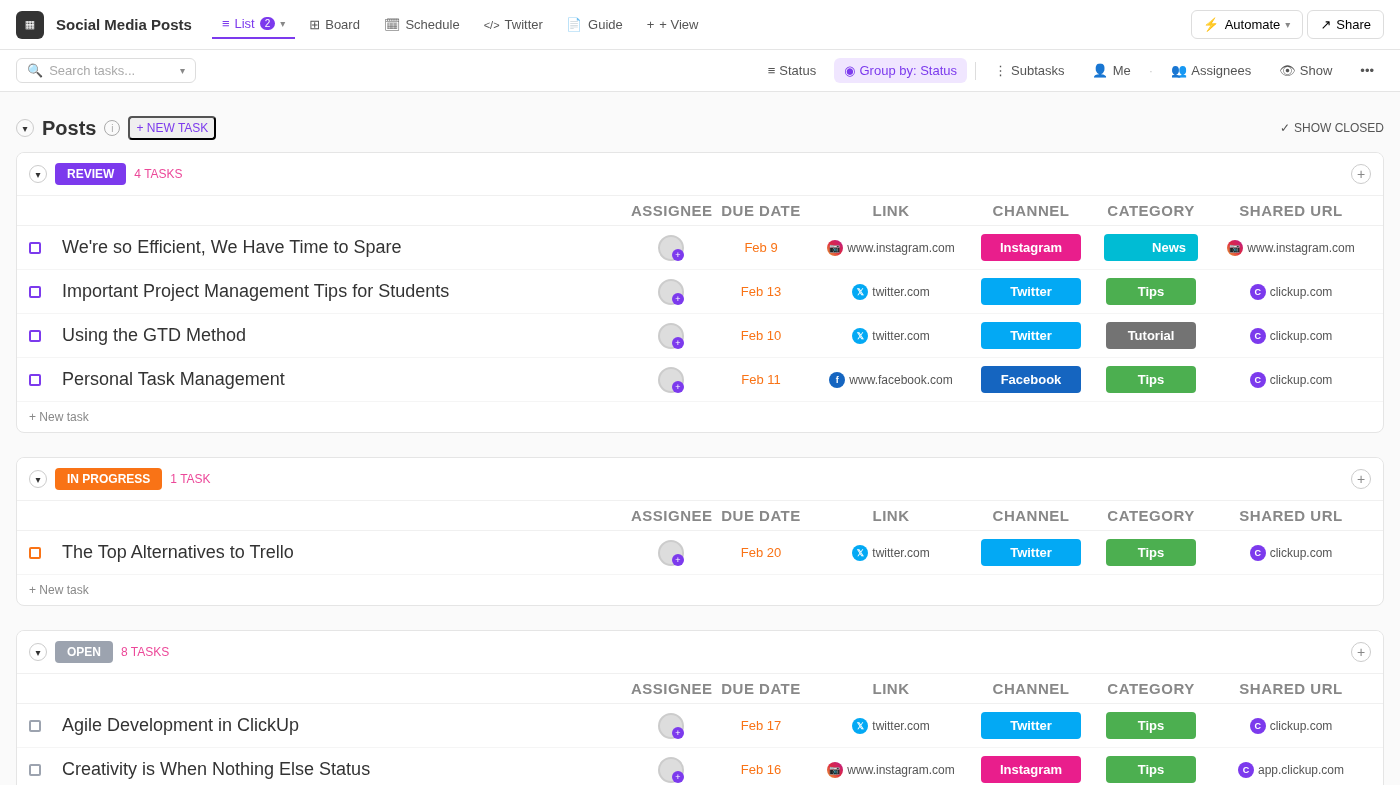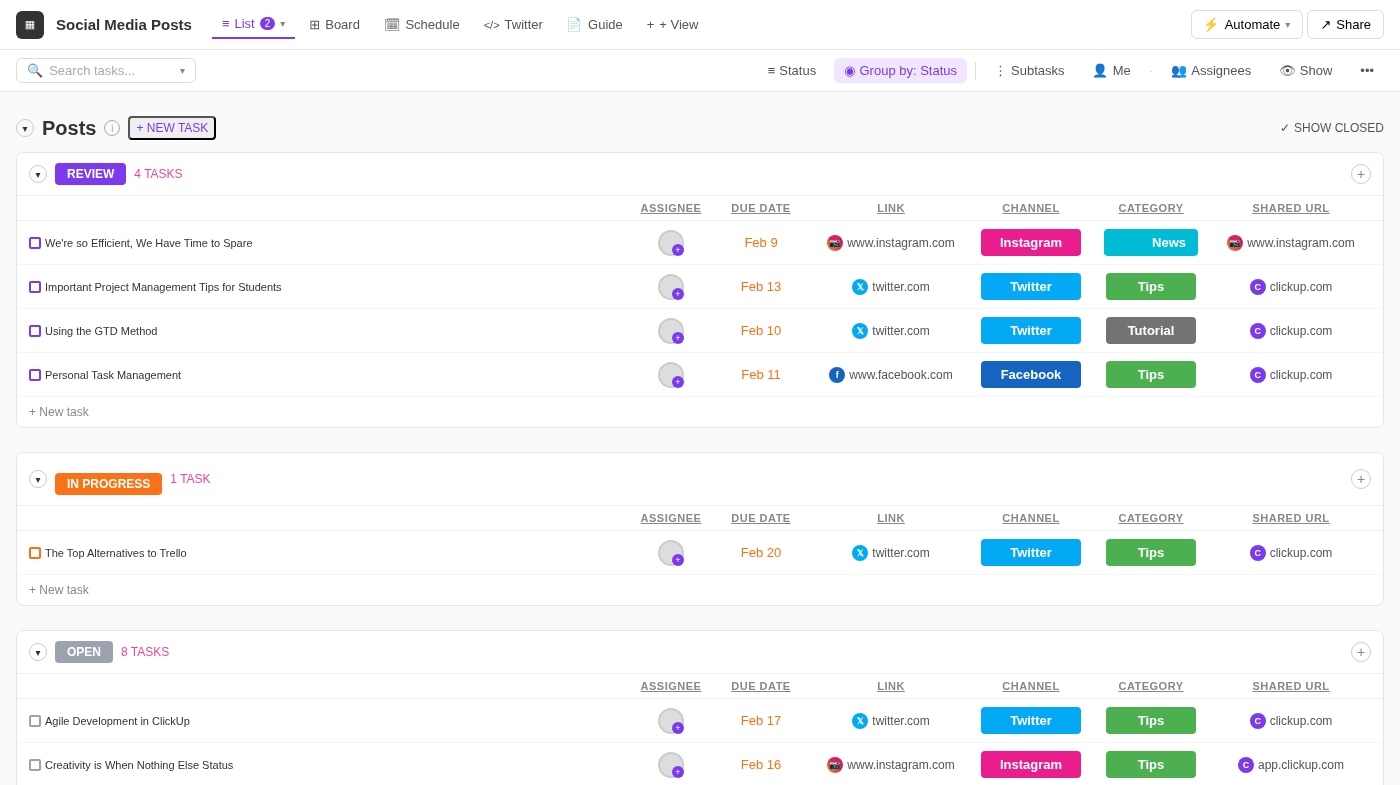--- a/index.html
+++ b/index.html
@@ -31,33 +31,33 @@
     .posts-title { font-weight: 700; font-size: 20px; display: flex; align-items: center; gap: 6px; }
     .info-icon { width: 16px; height: 16px; border-radius: 50%; border: 1px solid #aaa; display: flex; align-items: center; justify-content: center; font-size: 10px; color: #aaa; cursor: pointer; }
     .new-task-btn { color: #7c3aed; font-size: 12px; cursor: pointer; padding: 3px 6px; border-radius: 4px; }
     .show-closed-btn { display: flex; align-items: center; gap: 4px; font-size: 12px; color: #555; cursor: pointer; }
 
     
     .group-section { margin-bottom: 24px; background: #fff; border-radius: 8px; border: 1px solid #e5e5e5; overflow: hidden; }
     .group-header { display: flex; align-items: center; gap: 8px; padding: 10px 12px; background: #fff; border-bottom: 1px solid #f0f0f0; }
     .group-label { padding: 4px 12px; border-radius: 4px; font-size: 12px; font-weight: 700; color: #fff; }
     .group-label.review { background: #7c3aed; }
-    .group-label.in-progress { background: #f97316; margin-top: 10px; }
+    .group-label.in-progress { background: #f97316; }
     .group-label.open { background: #9ca3af; }
     .group-count { font-size: 12px; color: #ec4899; }
     .collapse-icon { width: 18px; height: 18px; border-radius: 50%; border: 1px solid #ccc; display: flex; align-items: center; justify-content: center; font-size: 10px; cursor: pointer; flex-shrink: 0; }
     .plus-icon { margin-left: auto; width: 20px; height: 20px; border-radius: 50%; border: 1px solid #ccc; display: flex; align-items: center; justify-content: center; cursor: pointer; font-size: 14px; color: #888; }
 
     
     .table-header { display: grid; grid-template-columns: 1fr 80px 100px 160px 120px 120px 160px; padding: 6px 12px; border-bottom: 1px solid #f0f0f0; }
-    .table-header-cell { font-size: 11px; font-weight: 600; color: #888; text-transform: uppercase; letter-spacing: 0.5px; text-align: center; text-decoration: underline; }
+    .table-header-cell { font-size: 15px; font-weight: 600; color: #888; text-transform: uppercase; letter-spacing: 0.5px; text-align: center; }
     .table-header-cell:first-child { text-align: left; }
 
     .task-row { display: grid; grid-template-columns: 1fr 80px 100px 160px 120px 120px 160px; padding: 8px 12px; border-bottom: 1px solid #f5f5f5; align-items: center; min-height: 44px; }
-    .task-name { display: flex; align-items: center; gap: 4px; font-size: 11px; }
+    .task-name { display: flex; align-items: center; gap: 21px; font-size: 18px; }
     .task-checkbox { width: 12px; height: 12px; border-radius: 2px; border: 2px solid #7c3aed; flex-shrink: 0; }
     .task-checkbox.orange { border-color: #f97316; }
     .task-checkbox.gray { border-color: #9ca3af; }
     .assignee-cell { display: flex; justify-content: center; }
     .avatar { width: 26px; height: 26px; border-radius: 50%; background: #ddd; border: 2px solid #ccc; position: relative; display: flex; align-items: center; justify-content: center; }
     .avatar::after { content: '+'; position: absolute; bottom: -2px; right: -2px; width: 12px; height: 12px; background: #7c3aed; border-radius: 50%; font-size: 9px; color: #fff; display: flex; align-items: center; justify-content: center; }
     .due-date { text-align: center; color: #f97316; font-size: 13px; }
     .link-cell { display: flex; align-items: center; gap: 4px; justify-content: center; font-size: 12px; color: #555; }
     .channel-cell { display: flex; justify-content: center; }
     .channel-badge { padding: 6px 12px; border-radius: 4px; font-size: 13px; font-weight: 600; color: #fff; text-align: center; min-width: 100px; }

